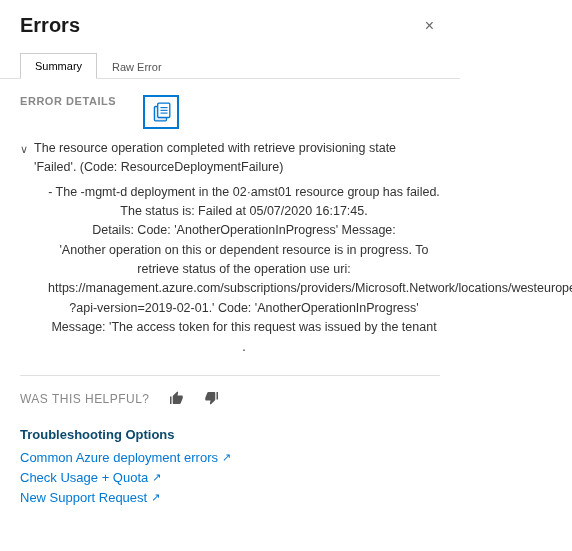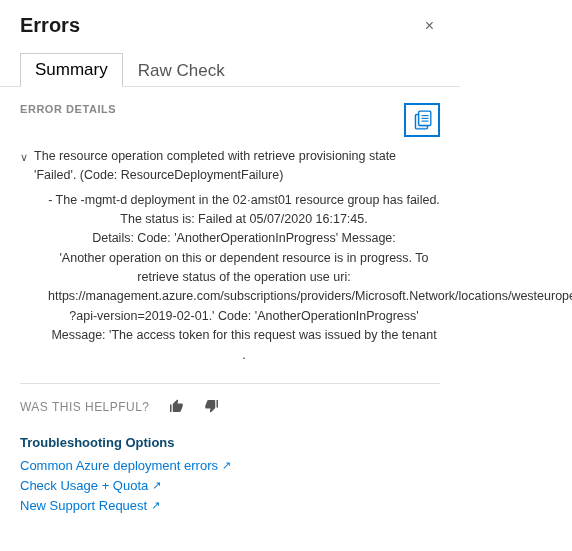--- a/index.html
+++ b/index.html
@@ -40,21 +40,21 @@
       line-height: 1;
     }
     .tabs {
       display: flex;
       padding: 6px 20px 0 20px;
       border-bottom: 1px solid #e0e0e0;
       gap: 0;
     }
     .tab {
       padding: 6px 14px;
-      font-size: 17px;
+      font-size: 11px;
       cursor: pointer;
       border: 1px solid transparent;
       border-bottom: none;
       background: none;
       color: #333;
       margin-bottom: -1px;
     }
     .tab.active {
       border: 1px solid #ccc;
       border-bottom: 1px solid #fff;
@@ -71,21 +71,21 @@
     .section-label {
       font-size: 11px;
       font-weight: 600;
       color: #888;
       letter-spacing: 0.05em;
       text-transform: uppercase;
       margin-bottom: 10px;
     }
     .error-details-header {
       display: flex;
-      justify-content: space-between;
+      justify-content: flex-start;
       align-items: flex-start;
       margin-bottom: 10px;
       gap: 27px;
     }
     .copy-btn {
       background: #fff;
       border: 2px solid #0078d4;
       cursor: pointer;
       padding: 4px 5px;
       display: flex;
@@ -175,21 +175,21 @@
 
 <div class="panel">
 
   <div class="panel-header">
     <span class="panel-title">Errors</span>
     <button class="close-btn">×</button>
   </div>
 
   <div class="tabs">
     <button class="tab active">Summary</button>
-    <button class="tab">Raw Check</button>
+    <button class="tab">Raw Error</button>
   </div>
 
   <div class="content">
 
     <div class="error-details-header">
       <span class="section-label">ERROR DETAILS</span>
       <button class="copy-btn" title="Copy">
 
         <svg class="copy-icon-svg" viewBox="0 0 20 20" fill="none" xmlns="http://www.w3.org/2000/svg">
 

